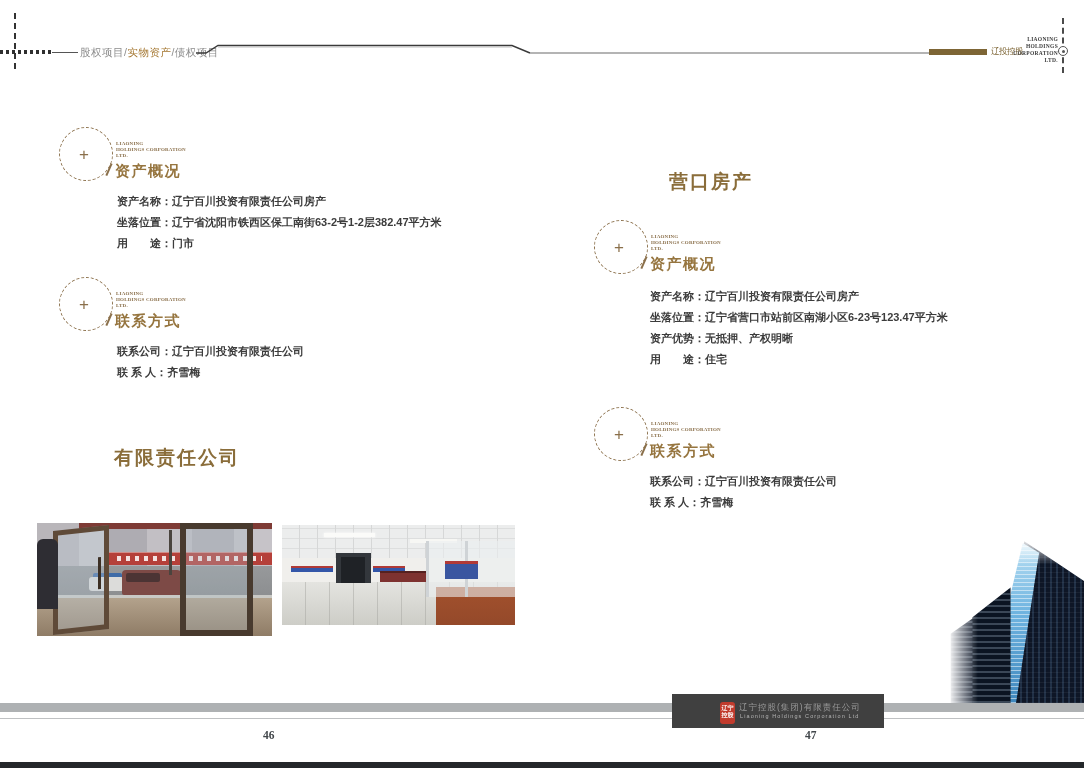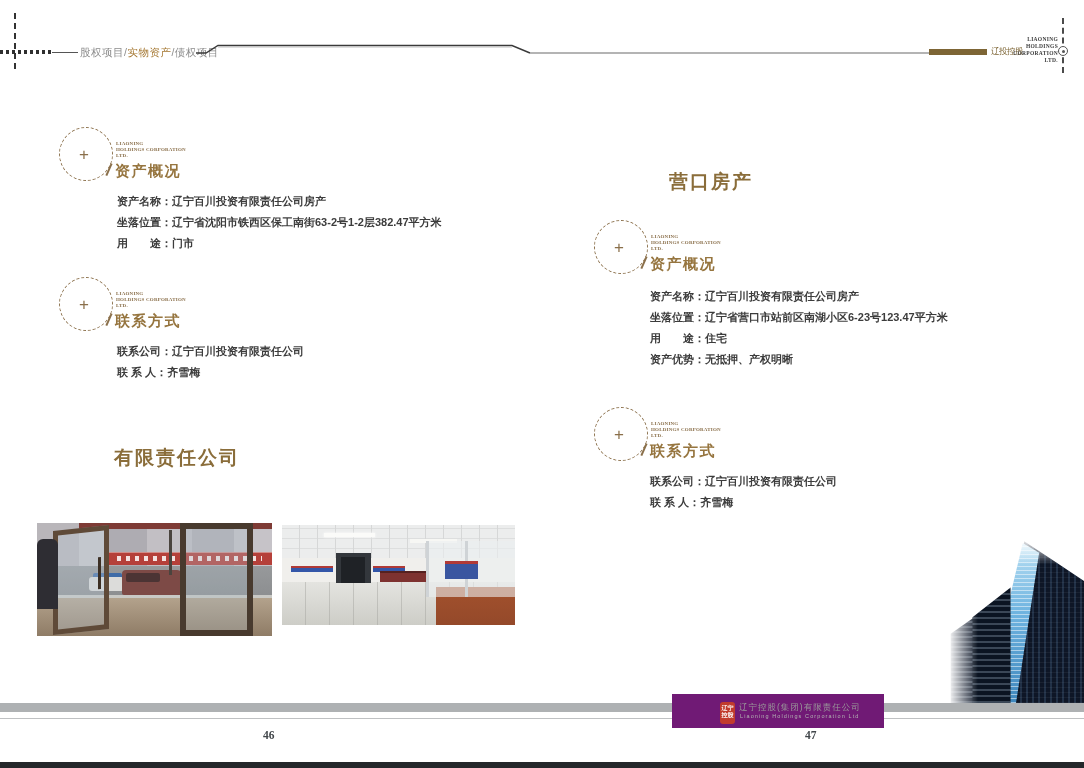--- a/index.html
+++ b/index.html
@@ -118,21 +118,21 @@
     clip-path:polygon(18% 48%, 46% 30%, 46% 100%, 18% 100%); }
   .tw-left2::after { content:""; position:absolute; inset:0;
     background:repeating-linear-gradient(0deg,rgba(170,190,210,.3) 0 2px,transparent 2px 6px); }
   .tw-fade { position:absolute; inset:0;
     background:linear-gradient(90deg,#fff 0%,rgba(255,255,255,0) 22%),
                linear-gradient(180deg,#fff 0%,rgba(255,255,255,0) 16%); }
 
   
   .foot-gray { left:0; top:703px; width:1084px; height:9px; background:#aeb1b3; }
   .foot-thin { left:0; top:718px; width:1084px; height:1px; background:#bfc1c3; }
-  .foot-logo-block { left:672px; top:694px; width:212px; height:34px; background:#701a75; }
+  .foot-logo-block { left:672px; top:694px; width:212px; height:34px; background:#404040; }
   .seal { position:absolute; left:48px; top:8px; width:15px; height:22px; background:#c13b2d;
     border-radius:3px; color:#fff; font-size:6px; line-height:7px; text-align:center;
     padding-top:3px; font-weight:bold; }
   .foot-cn { position:absolute; left:67px; top:8px; font-size:8.5px; color:#9a9a9a; letter-spacing:1px; white-space:nowrap; }
   .foot-en { position:absolute; left:68px; top:19px; font-size:5.5px; color:#b3b3b3; letter-spacing:1.1px; white-space:nowrap; }
   .pagenum { font-family:"Liberation Serif","DejaVu Serif",serif; font-size:11.5px; font-weight:bold; color:#41464a; }
   .foot-dark { left:0; top:762px; width:1084px; height:6px; background:#24272a; }
 </style>
 </head>
 <body>
@@ -242,22 +242,22 @@
       <div>HOLDINGS CORPORATION</div>
       <div>LTD.</div>
     </div>
     <span class="slash"></span>
     <div class="sec-title">资产概况</div>
   </div>
 
   <div class="abs rows" style="left:650px; top:286px;">
     <div><span class="lbl">资产名称：</span><span>辽宁百川投资有限责任公司房产</span></div>
     <div><span class="lbl">坐落位置：</span><span>辽宁省营口市站前区南湖小区6-23号123.47平方米</span></div>
+    <div><span class="lbl">资产优势：</span><span>无抵押、产权明晰</span></div>
     <div><span class="lbl">用　　途：</span><span>住宅</span></div>
-    <div><span class="lbl">资产优势：</span><span>无抵押、产权明晰</span></div>
   </div>
 
   <div class="abs hlogo" style="left:594px; top:407px;">
     <span class="ring"></span>
     <span class="plus">+</span>
     <div class="mini">
       <div>LIAONING</div>
       <div>HOLDINGS CORPORATION</div>
       <div>LTD.</div>
     </div>

